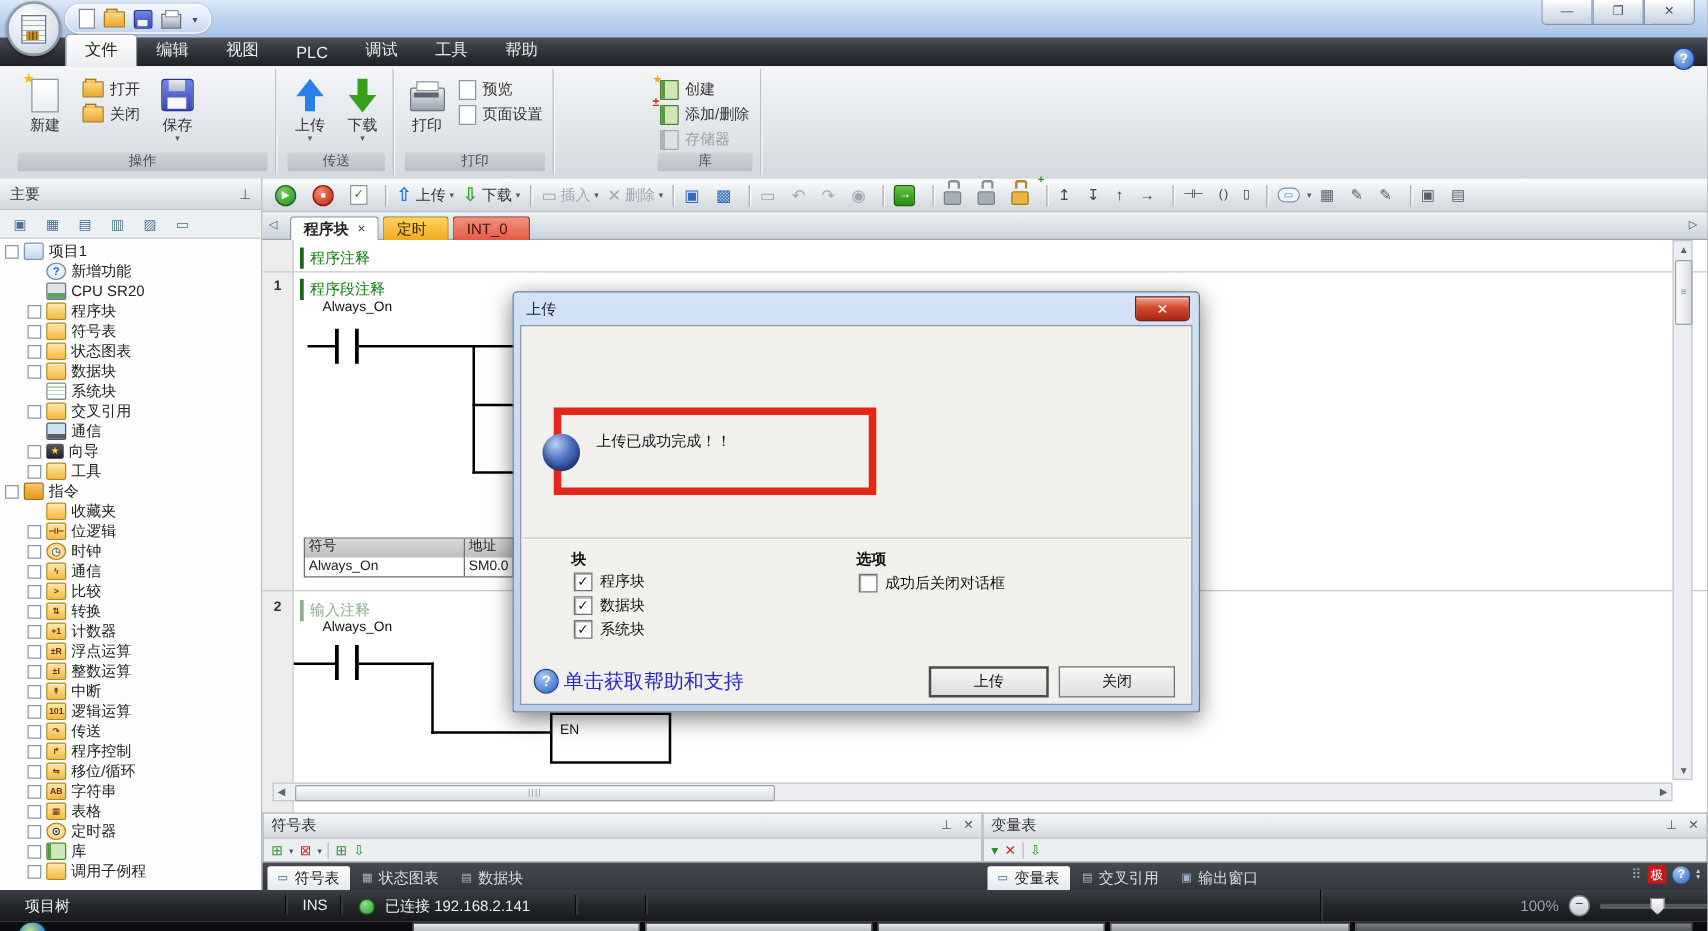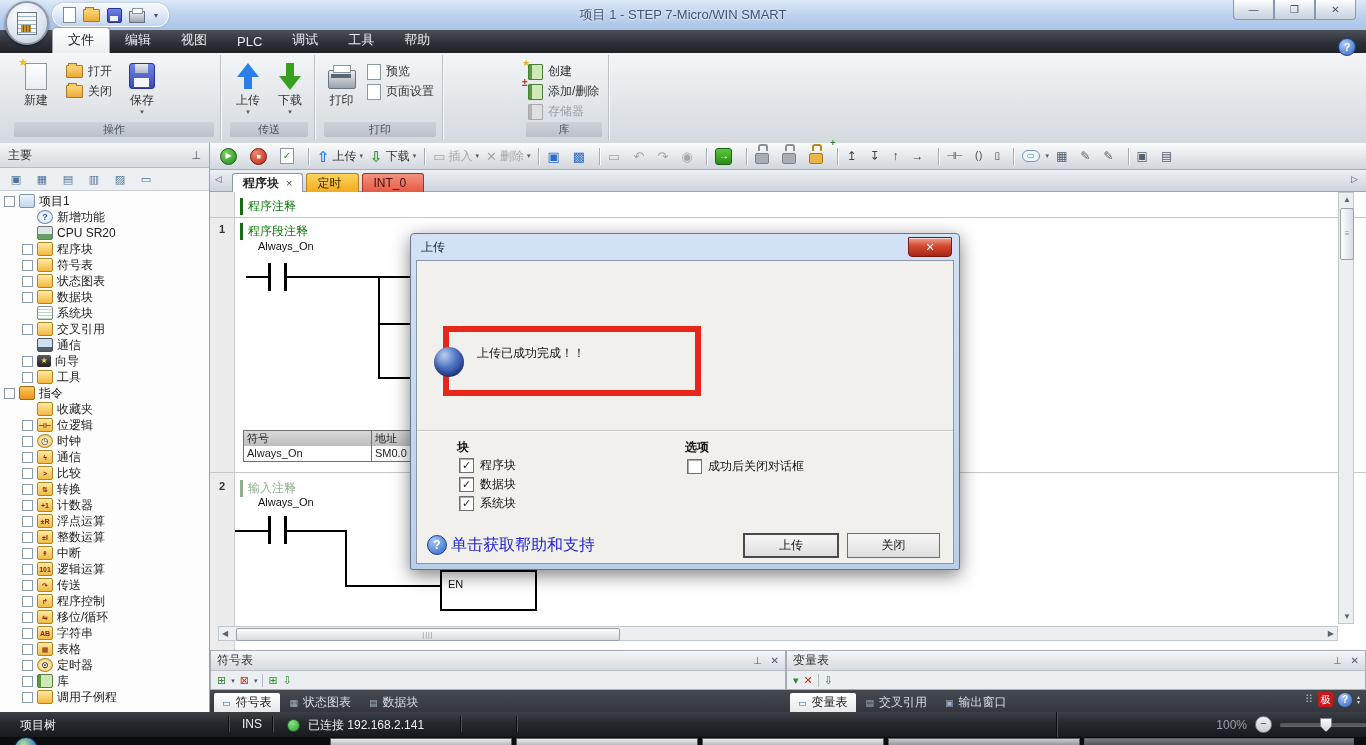--- a/index.html
+++ b/index.html
@@ -162,21 +162,21 @@
   .netnum{position:absolute;left:0;width:24px;text-align:center;font-weight:bold;color:#333;font-size:11px;}
   .gcomment{position:absolute;left:30px;color:#0e7d0e;border-left:3px solid #1a6a1a;padding-left:5px;font-size:12px;}
   .gcomment.dim{color:#8fae8f;border-left-color:#8fae8f;}
   .netsep{position:absolute;left:0;width:100%;height:1px;background:#c8c8c8;}
   .wire{position:absolute;background:#000;}
   .cl{position:absolute;font-size:11px;color:#111;}
   .enbox{position:absolute;border:2px solid #000;background:#fff;}
   .enbox span{position:absolute;left:6px;top:6px;font-size:11px;color:#111;}
   .sg{position:absolute;left:33px;top:238px;width:166px;border:1px solid #707070;font-size:11px;background:#fff;}
   .sg-row{display:flex;height:15px;line-height:15px;}
-  .sg-row.h{background:linear-gradient(#d9d9d9,#bdbdbd);}
+  .sg-row.h{background:linear-gradient(#d9d9d9,#bdbdbd);font-family:Liberation Mono, monospace;}
   .sg-c1{width:128px;border-right:1px solid #707070;padding-left:3px;box-sizing:border-box;}
   .sg-c2{flex:1;padding-left:3px;}
   
   .hscroll{position:absolute;left:8px;top:434px;width:1120px;height:15px;background:#eceef1;border:1px solid #c2c7cd;display:flex;align-items:center;box-sizing:border-box;}
   .hthumb{position:absolute;left:17px;top:1px;width:382px;height:11px;background:linear-gradient(#fdfdfd,#d9dde2);border:1px solid #9aa2ab;border-radius:2px;
     display:flex;align-items:center;justify-content:center;color:#8a929c;font-size:7px;letter-spacing:1px;}
   .harrow{position:absolute;top:2px;font-size:8px;color:#5a6470;}
   .vscroll{position:absolute;right:12px;top:0;width:16px;height:432px;background:#eceef1;border:1px solid #c2c7cd;box-sizing:border-box;}
   .vthumb{position:absolute;left:1px;top:15px;width:12px;height:50px;background:linear-gradient(90deg,#fdfdfd,#d9dde2);border:1px solid #9aa2ab;border-radius:2px;
     text-align:center;color:#8a929c;font-size:8px;line-height:50px;}
@@ -264,21 +264,20 @@
 <div id="app">
 
   <div id="titlebar">
     <div class="qat">
       <span class="mpage"></span>
       <span class="mfold"></span>
       <span class="mdisk"></span>
       <span class="mprint"></span>
       <span class="qat-caret">▾</span>
     </div>
-    <div id="win-title">项目 1 - STEP 7-Micro/WIN SMART</div>
     <div class="winctl">
       <div class="wbtn">—</div>
       <div class="wbtn">❐</div>
       <div class="wbtn">✕</div>
     </div>
   </div>
   <div class="orb">
     <span class="orb-ic"></span>
   </div>
 

